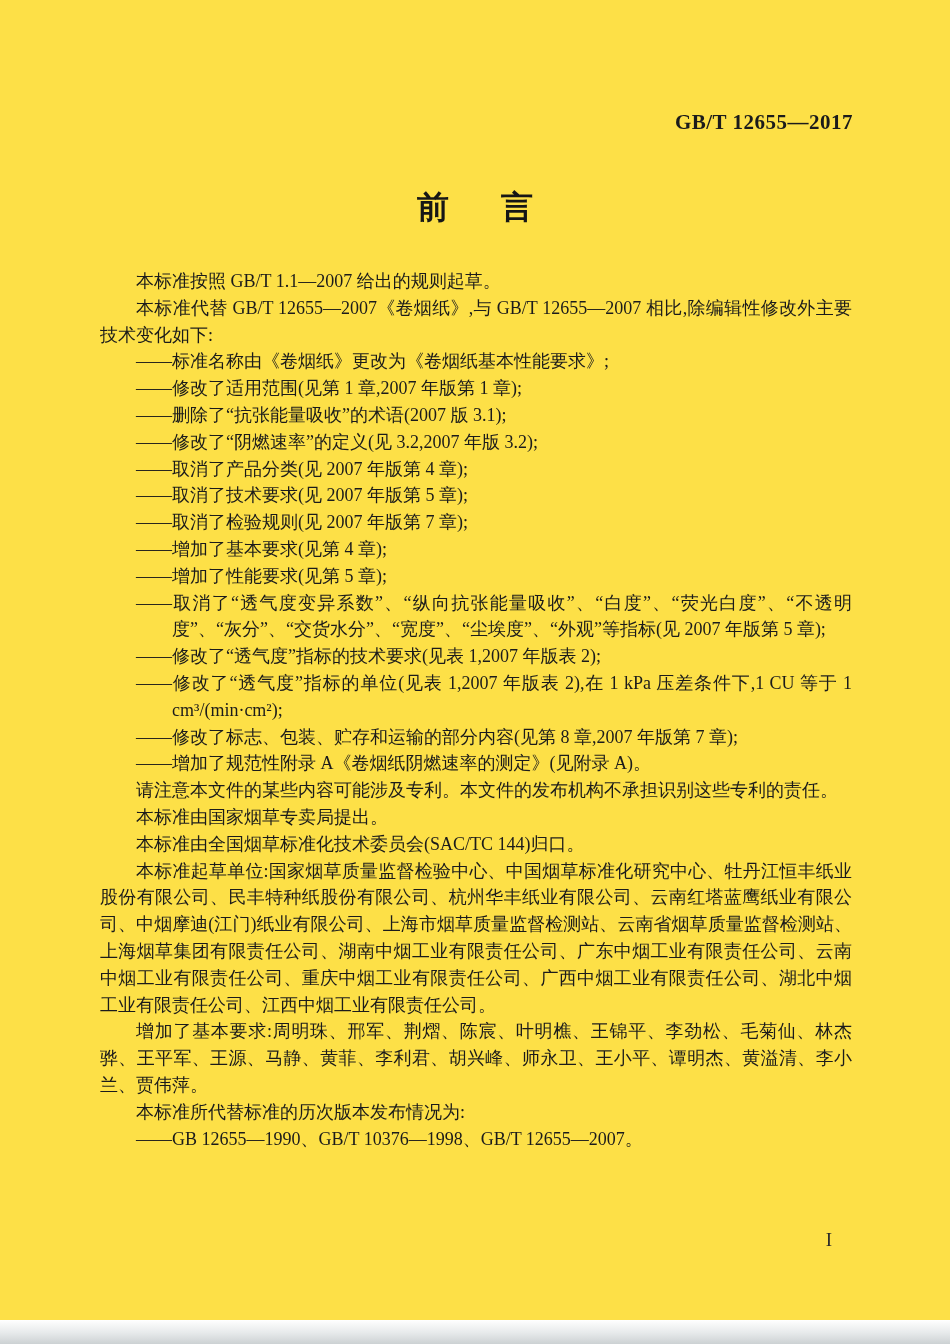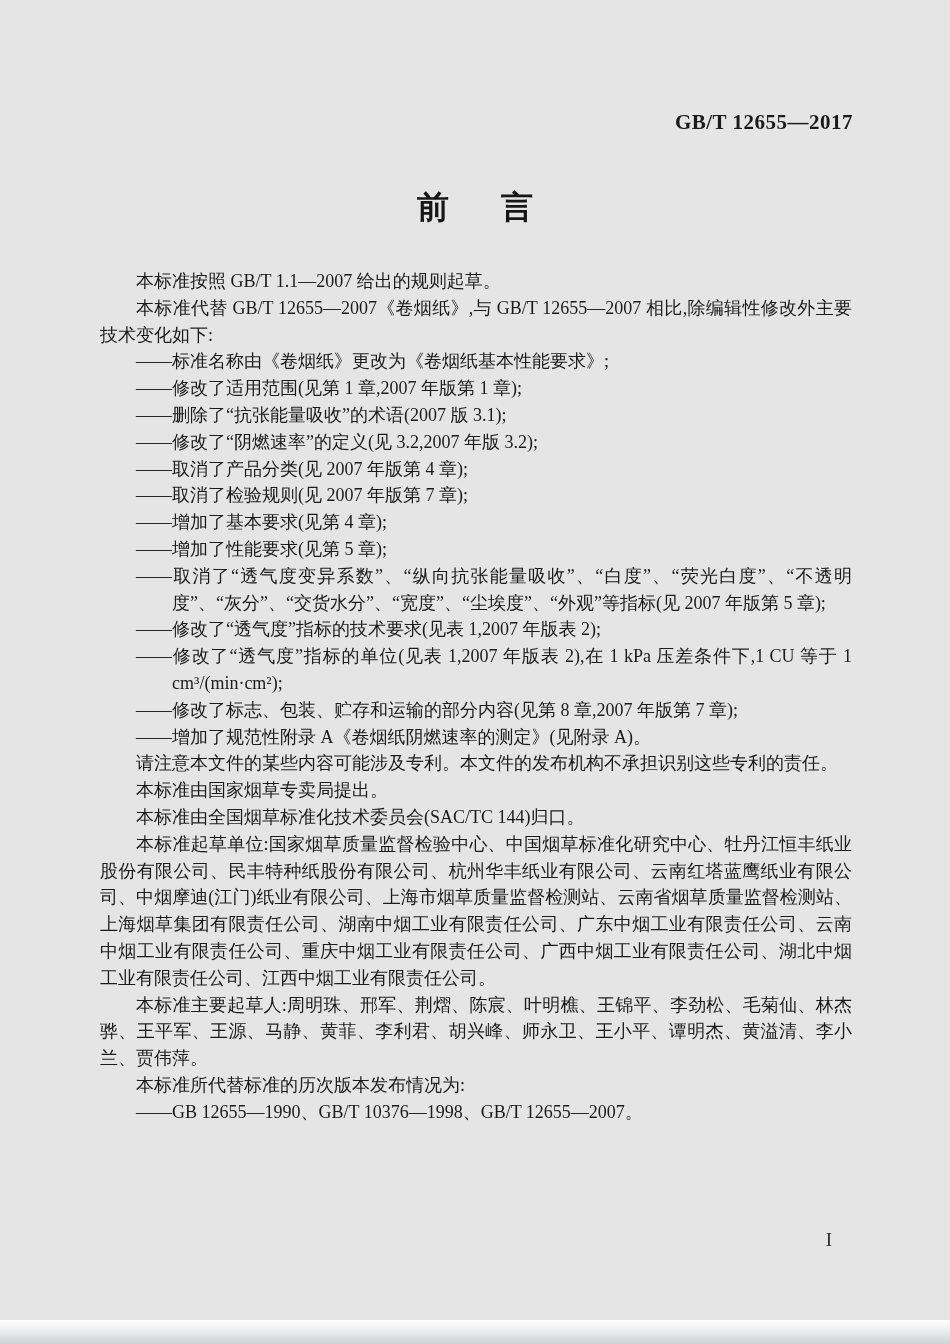--- a/index.html
+++ b/index.html
@@ -6,21 +6,21 @@
   body {
     width: 950px; height: 1344px;
     background: #ffffff;
     font-family: "Liberation Serif", "DejaVu Serif", serif;
     color: #1b1b1b;
     position: relative;
     overflow: hidden;
   }
   .page {
     position: absolute; inset: 0;
-    background: #e5e5e5;
+    background: #fde047;
   }
   .std-code {
     position: absolute;
     top: 110px; right: 97px;
     font-size: 21px;
     font-weight: bold;
     letter-spacing: 0.5px;
     white-space: nowrap;
   }
   .title {
@@ -70,33 +70,34 @@
   </div>
 
   <div class="foreword">
       <div class="p">本标准按照 GB/T 1.1—2007 给出的规则起草。</div>
       <div class="p">本标准代替 GB/T 12655—2007《卷烟纸》,与 GB/T 12655—2007 相比,除编辑性修改外主要技术变化如下:</div>
       <div class="li">——标准名称由《卷烟纸》更改为《卷烟纸基本性能要求》;</div>
       <div class="li">——修改了适用范围(见第 1 章,2007 年版第 1 章);</div>
       <div class="li">——删除了“抗张能量吸收”的术语(2007 版 3.1);</div>
       <div class="li">——修改了“阴燃速率”的定义(见 3.2,2007 年版 3.2);</div>
       <div class="li">——取消了产品分类(见 2007 年版第 4 章);</div>
+      <div class="li">——取消了技术要求(见 2007 年版第 5 章);</div>
       <div class="li">——取消了检验规则(见 2007 年版第 7 章);</div>
       <div class="li">——增加了基本要求(见第 4 章);</div>
       <div class="li">——增加了性能要求(见第 5 章);</div>
       <div class="li">——取消了“透气度变异系数”、“纵向抗张能量吸收”、“白度”、“荧光白度”、“不透明度”、“灰分”、“交货水分”、“宽度”、“尘埃度”、“外观”等指标(见 2007 年版第 5 章);</div>
       <div class="li">——修改了“透气度”指标的技术要求(见表 1,2007 年版表 2);</div>
       <div class="li">——修改了“透气度”指标的单位(见表 1,2007 年版表 2),在 1 kPa 压差条件下,1 CU 等于 1 cm³/(min·cm²);</div>
       <div class="li">——修改了标志、包装、贮存和运输的部分内容(见第 8 章,2007 年版第 7 章);</div>
       <div class="li">——增加了规范性附录 A《卷烟纸阴燃速率的测定》(见附录 A)。</div>
       <div class="p">请注意本文件的某些内容可能涉及专利。本文件的发布机构不承担识别这些专利的责任。</div>
       <div class="p">本标准由国家烟草专卖局提出。</div>
       <div class="p">本标准由全国烟草标准化技术委员会(SAC/TC 144)归口。</div>
       <div class="p">本标准起草单位:国家烟草质量监督检验中心、中国烟草标准化研究中心、牡丹江恒丰纸业股份有限公司、民丰特种纸股份有限公司、杭州华丰纸业有限公司、云南红塔蓝鹰纸业有限公司、中烟摩迪(江门)纸业有限公司、上海市烟草质量监督检测站、云南省烟草质量监督检测站、上海烟草集团有限责任公司、湖南中烟工业有限责任公司、广东中烟工业有限责任公司、云南中烟工业有限责任公司、重庆中烟工业有限责任公司、广西中烟工业有限责任公司、湖北中烟工业有限责任公司、江西中烟工业有限责任公司。</div>
-      <div class="p">本标准主要起草人:周明珠、邢军、荆熠、陈宸、叶明樵、王锦平、李劲松、毛菊仙、林杰骅、王平军、王源、马静、黄菲、李利君、胡兴峰、师永卫、王小平、谭明杰、黄溢清、李小兰、贾伟萍。</div>
+      <div class="p">增加了基本要求:周明珠、邢军、荆熠、陈宸、叶明樵、王锦平、李劲松、毛菊仙、林杰骅、王平军、王源、马静、黄菲、李利君、胡兴峰、师永卫、王小平、谭明杰、黄溢清、李小兰、贾伟萍。</div>
       <div class="p">本标准所代替标准的历次版本发布情况为:</div>
       <div class="li">——GB 12655—1990、GB/T 10376—1998、GB/T 12655—2007。</div>
     </div>
 
   <div class="page-num">I</div>
 
   <div class="bottom-edge"></div>
 
 </div>
 

